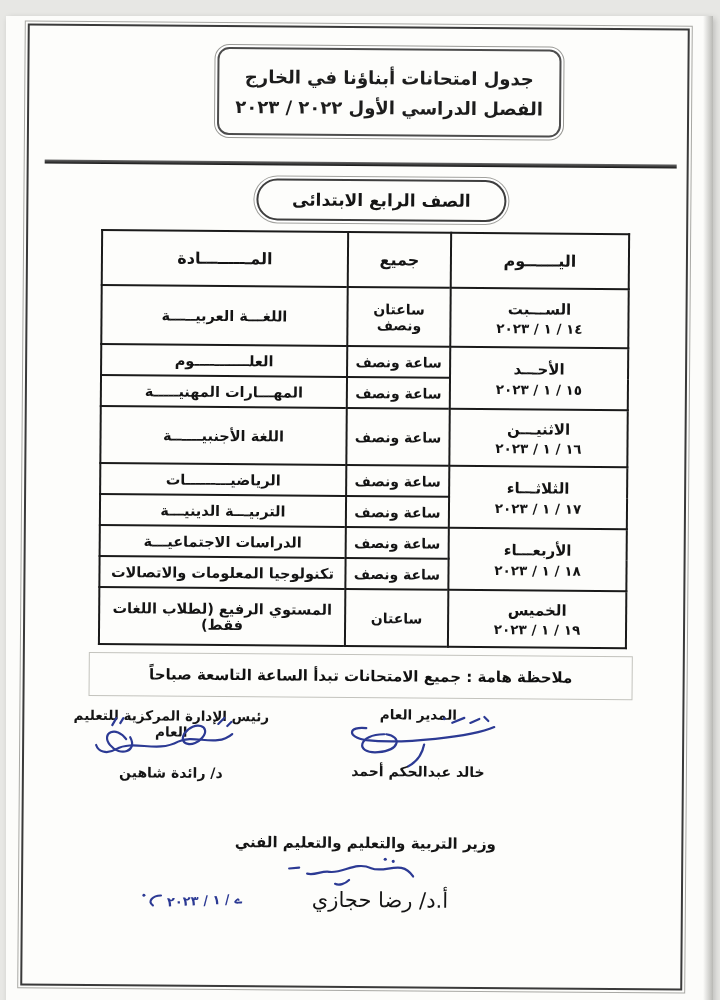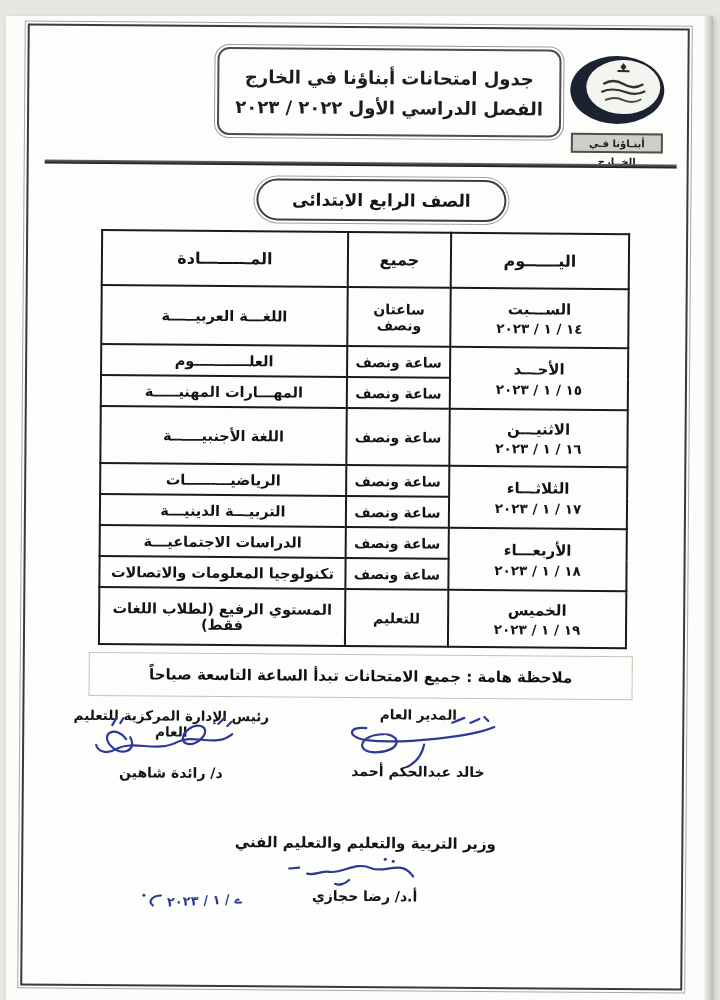--- a/index.html
+++ b/index.html
@@ -86,48 +86,36 @@
   .sig-right .sig-svg { top:14px; left:8px; }
   .sig-mid   .sig-svg { top:4px;  left:4px; }
   .sig-left  .sig-svg { top:8px;  left:24px; }
   .ink { stroke:#2c3a94; stroke-width:2.2; fill:none; stroke-linecap:round; stroke-linejoin:round; }
   .ink-dot { fill:#2c3a94; }
   
   .minister { position:absolute; left:122px; top:806px; width:400px; height:100px; }
   .minister-title { position:absolute; left:60px; top:0; width:320px; text-align:center;
     font-size:15px; font-weight:bold; }
   .minister-sig { position:absolute; left:140px; top:20px; }
-  .minister-name { position:absolute; left:167px; top:54px; font-size:14px; font-weight:bold; }
+  .minister-name { position:absolute; left:167px; top:54px; font-size:21px; font-weight:normal; }
   .minister-date { position:absolute; left:22px; top:60px; font-size:13px; font-weight:bold;
     color:#2c3a94; transform:rotate(-3deg); letter-spacing:1px; }
   .minister-flourish { position:absolute; left:-6px; top:58px; }
 </style>
 </head>
 <body>
 
 <div class="paper">
   <div class="frame">
 
     <div class="title-box">
       <div class="title-line">جدول امتحانات أبناؤنا في الخارج</div>
       <div class="title-line">الفصل الدراسي الأول ٢٠٢٢ / ٢٠٢٣</div>
     </div>
 
-    <div class="logo-wrap">
-      <svg width="100" height="72" viewBox="0 0 100 72">
-        <ellipse cx="50" cy="36" rx="47" ry="34" fill="#1b2230"></ellipse>
-        <ellipse cx="56" cy="33" rx="37" ry="27" fill="#f4f4f0"></ellipse>
-        <path d="M56 9 l3 4 -3 4 -3 -4 z" fill="#2a2a2a"></path>
-        <rect x="50" y="16" width="12" height="2" fill="#2a2a2a"></rect>
-        <path d="M36 30 q10 -6 20 0 q10 6 20 0" stroke="#33332f" stroke-width="2.4" fill="none"></path>
-        <path d="M34 38 q12 -5 24 0 q10 4 20 -1" stroke="#33332f" stroke-width="2.2" fill="none"></path>
-        <path d="M38 46 q10 -4 18 0 q10 4 18 -1" stroke="#4a4a44" stroke-width="2" fill="none"></path>
-      </svg>
-      <div class="logo-caption">أبنـاؤنا فـي الخــارج</div>
-    </div>
 
     <div class="divider"></div>
 
     <div class="grade-pill">الصف الرابع الابتدائى</div>
 
     <table class="sched">
       <colgroup>
           <col class="c-day">
           <col class="c-time">
           <col class="c-subj">
@@ -188,21 +176,21 @@
         </tr>
         <tr class="rh-half">
           <td class="t-time">ساعة ونصف</td>
           <td class="t-subj">تكنولوجيا المعلومات والاتصالات</td>
         </tr>
         <tr class="rh-thu">
           <td class="t-day">
             <span class="day-name">الخميس</span>
             <span class="day-date">١٩ / ١ / ٢٠٢٣</span>
           </td>
-          <td class="t-time">للتعليم</td>
+          <td class="t-time">ساعتان</td>
           <td class="t-subj">المستوي الرفيع (لطلاب اللغات فقط)</td>
         </tr>
       </tbody>
     </table>
 
     <div class="note-box">ملاحظة هامة : جميع الامتحانات تبدأ الساعة التاسعة صباحاً</div>
 
 
     <div class="sig-block sig-mid">
       <div class="sig-title">المدير العام</div>

